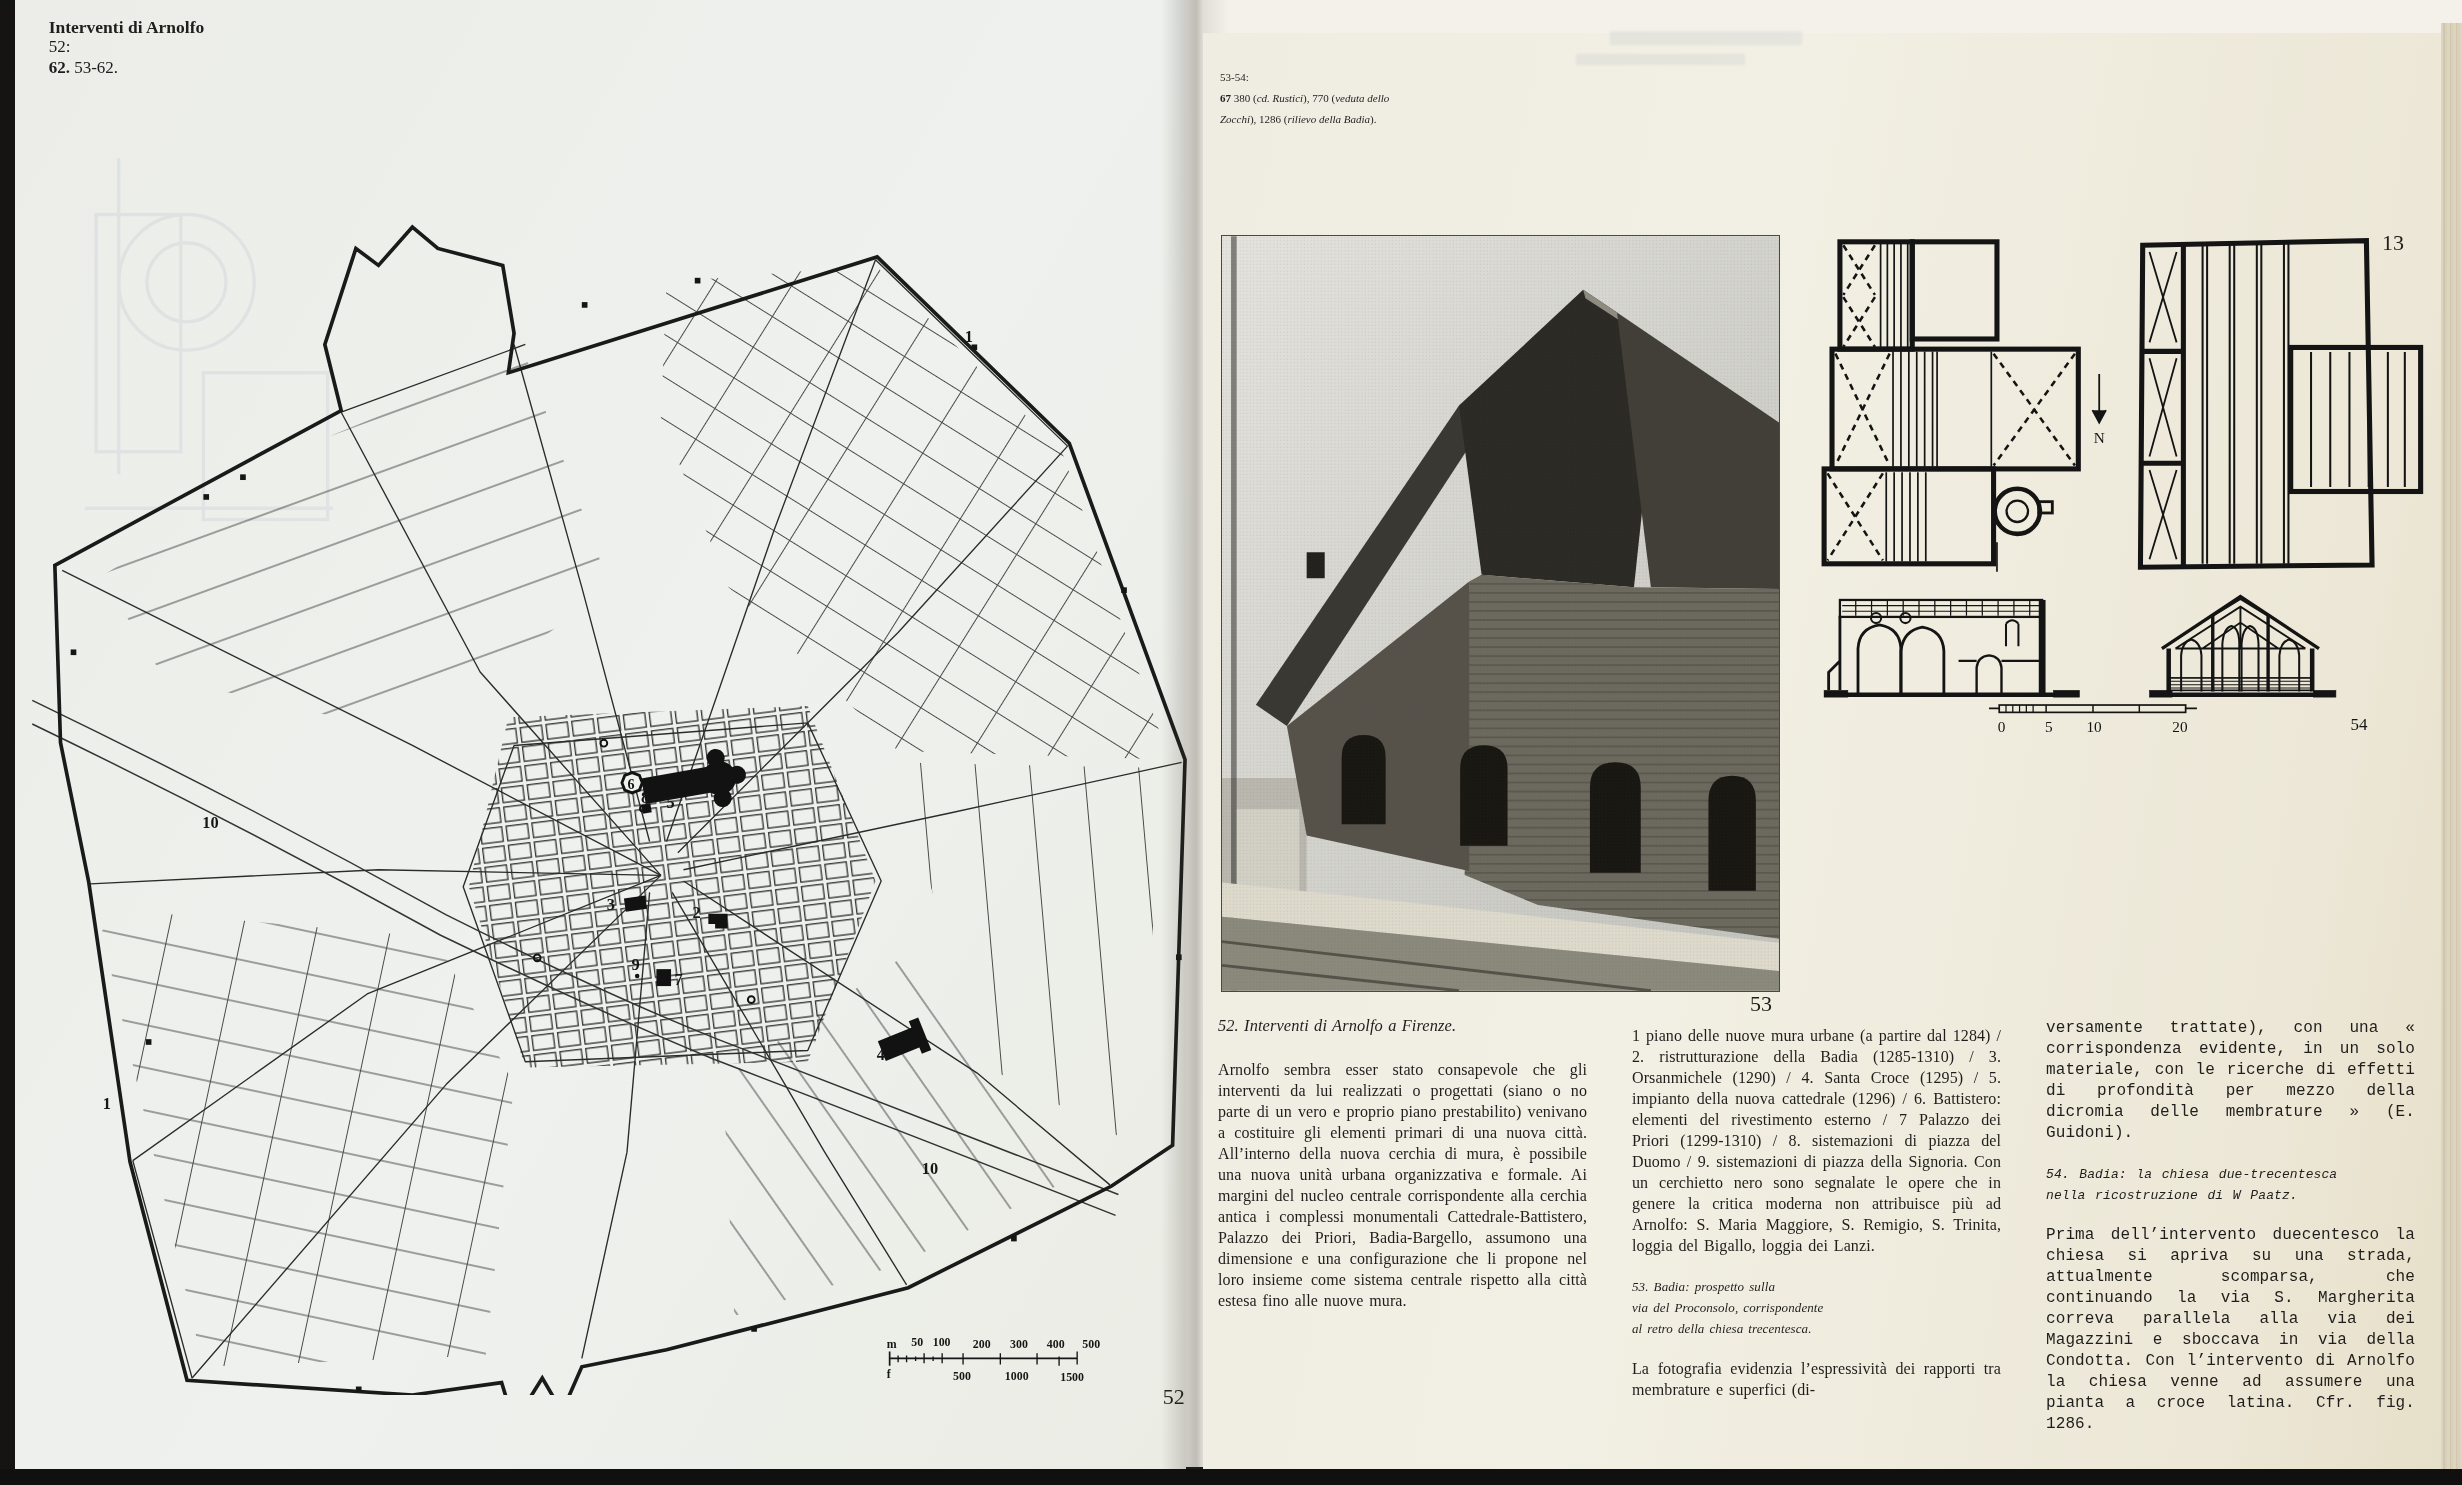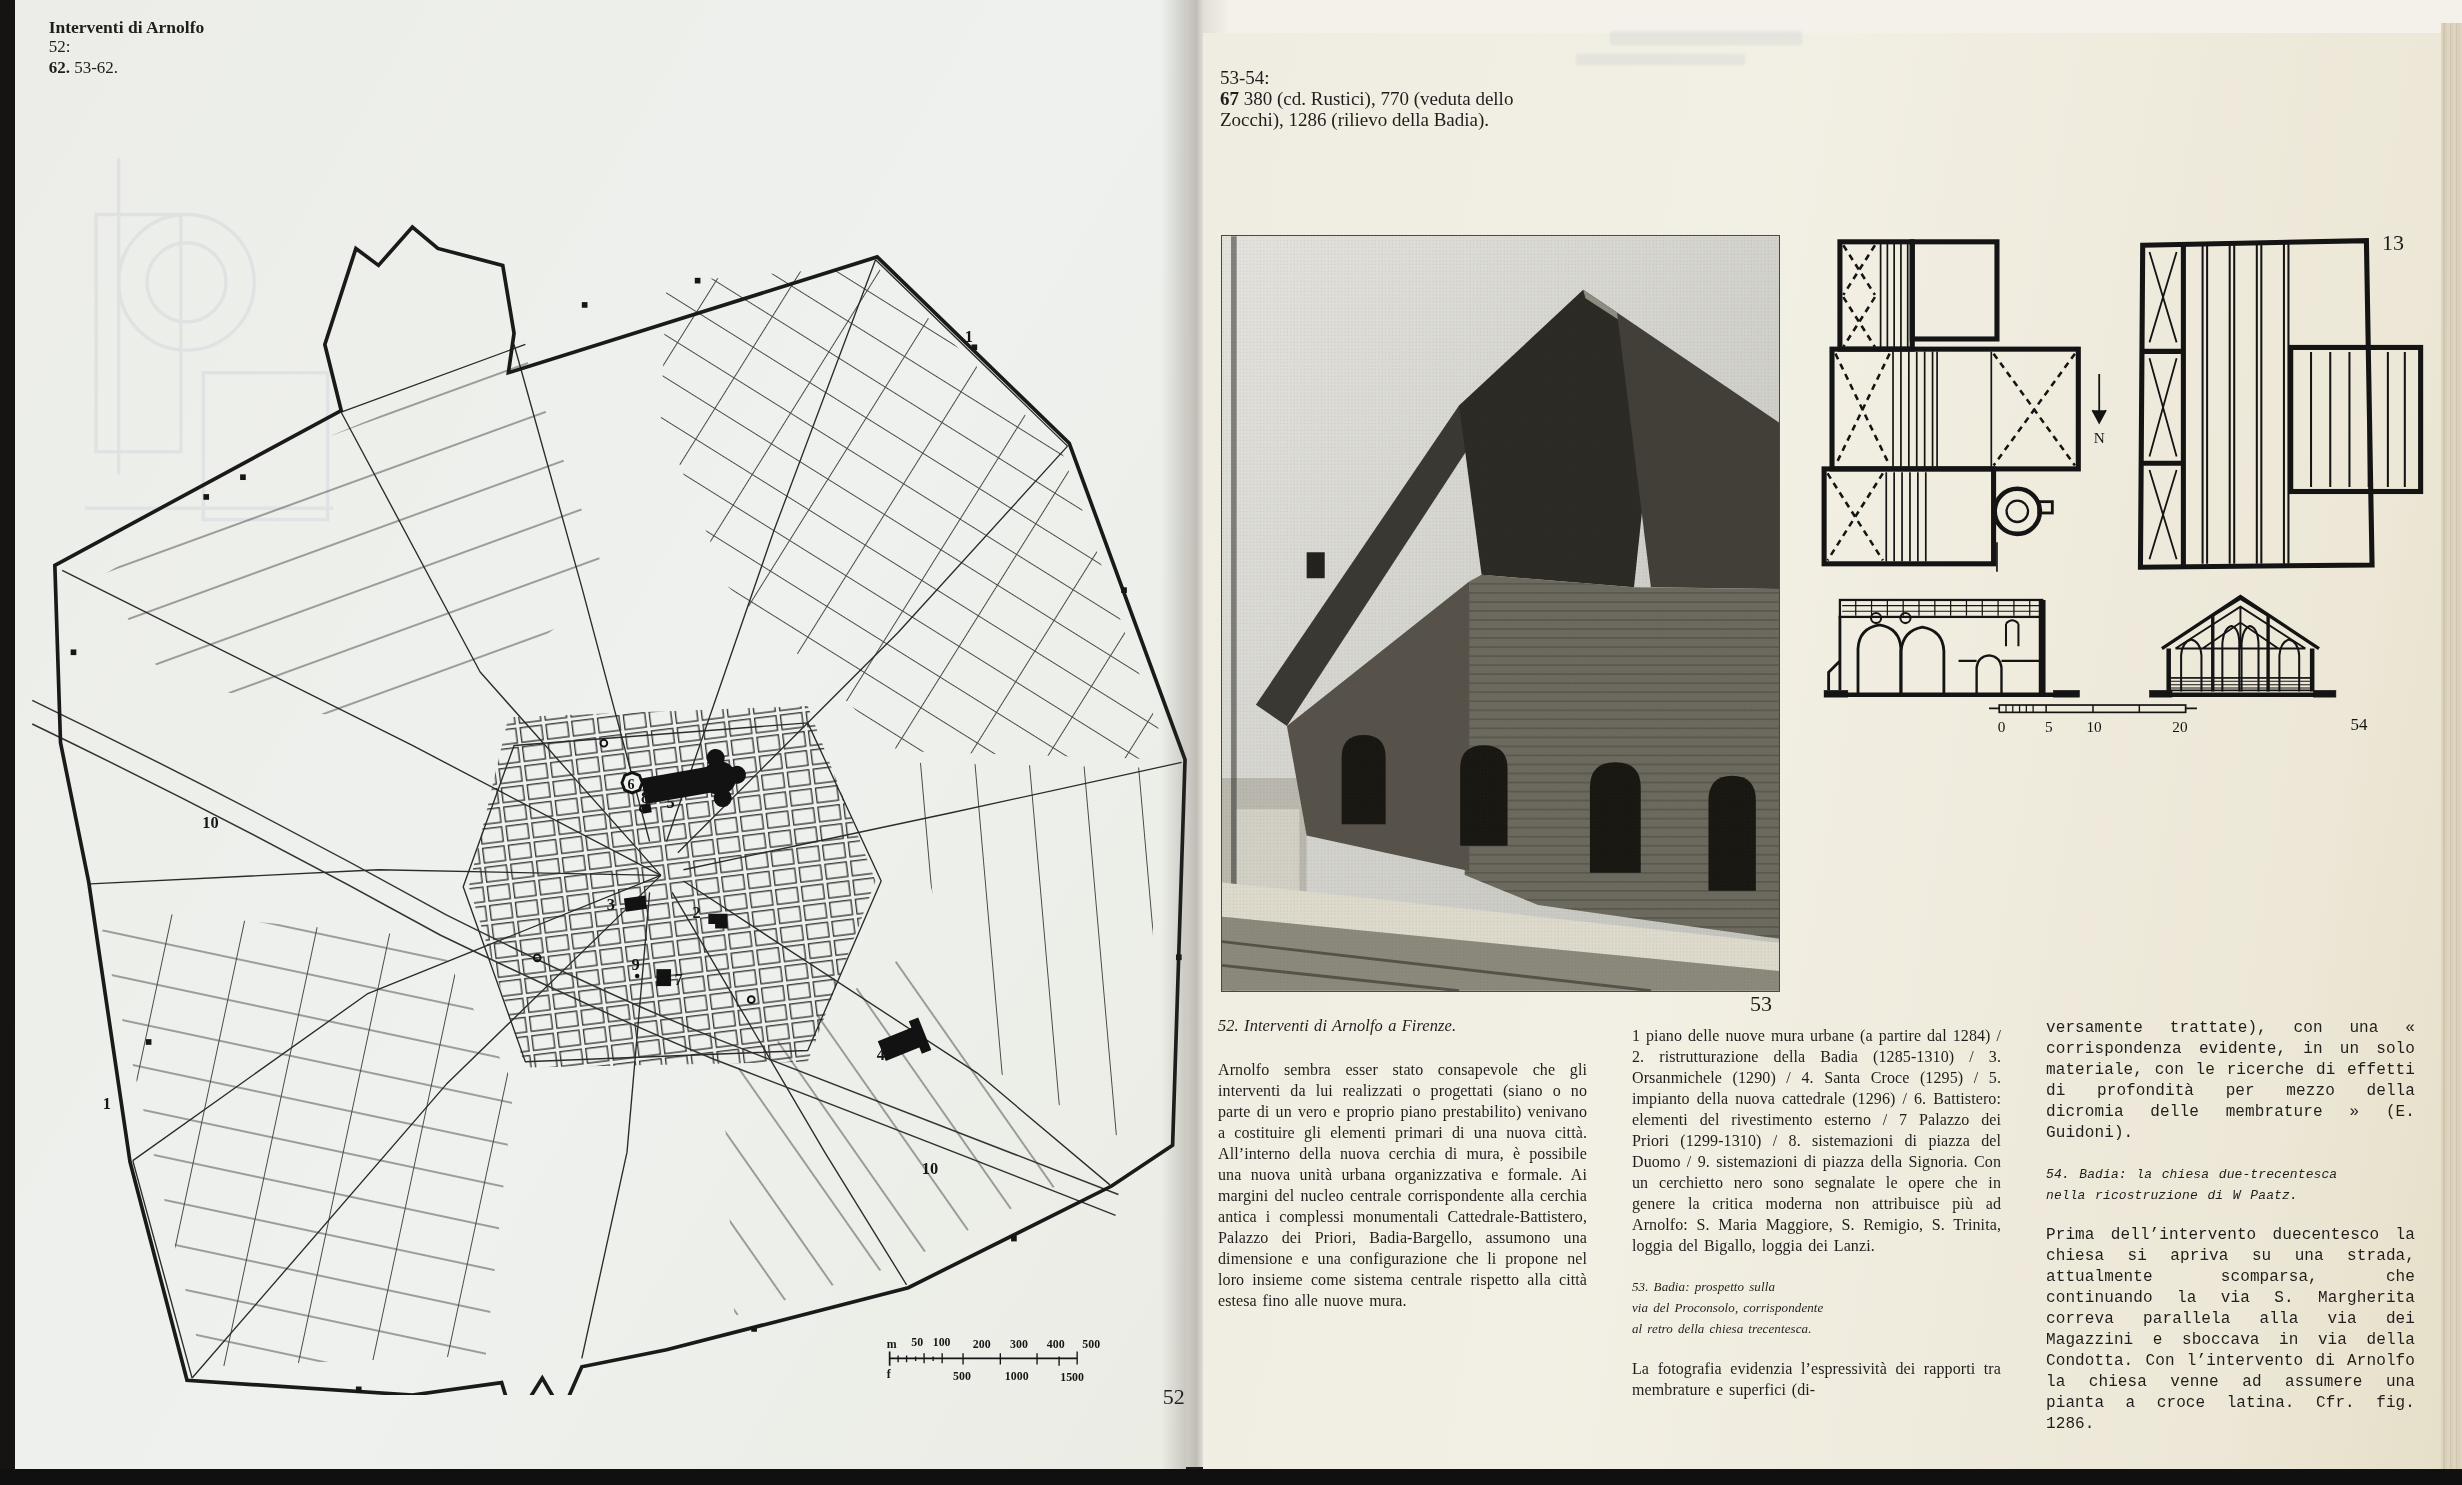--- a/index.html
+++ b/index.html
@@ -12,27 +12,27 @@
   #page-right{left:1203px;top:33px;width:1238px;height:1437px;
              background:linear-gradient(100deg,#efece2 0%,#f2efe4 40%,#ece7d6 85%,#e6dfc9 100%);}
   #gutter{left:1161px;top:0;width:68px;height:1485px;
           background:linear-gradient(90deg,rgba(60,55,45,0) 0%,rgba(60,55,45,.28) 52%,rgba(60,55,45,.10) 62%,rgba(60,55,45,0) 100%);}
   .bar-black{background:#151413;}
   #edge-right{left:2441px;top:22.6px;width:21.5px;height:1463px;
      background:repeating-linear-gradient(90deg,#ddd5bf 0 2.3px,#cfc6ad 2.3px 4px,#d8d0ba 4px 6.2px);}
   h1,p{margin:0;}
   .hdr{font-weight:bold;font-size:17.5px;line-height:20.3px;}
   .hdr-n{font-size:17px;line-height:20.3px;}
-  .refs{font-size:19px;line-height:21px;}
+  .refs{font-size:11px;line-height:21px;}
   .col{width:369px;text-align:justify;font-size:16px;line-height:21px;letter-spacing:0.1px;word-spacing:1.7px;}
   .cap{font-style:italic;font-size:16.4px;line-height:21px;margin-bottom:22.6px;text-align:left;word-spacing:1.1px;}
   .cap2{font-style:italic;font-size:13px;line-height:21px;margin:20.3px 0 19px 0;text-align:left;}
   .fig-n{font-size:22px;line-height:17px;}
   .b{font-weight:bold;}
-  .i{}
+  .i{font-style:italic;}
   svg text{font-family:"Liberation Serif","DejaVu Serif",serif;}
   .ghost{opacity:.08;filter:blur(0.8px);}
   #photo{left:1222px;top:236px;width:557px;height:755px;overflow:hidden;outline:0.6px solid #4a4843;}
 </style>
 </head>
 <body>
 
 <div id="stage">
 
   <div class="abs bar-black" style="left:0;top:0;width:16px;height:1485px;"></div>

